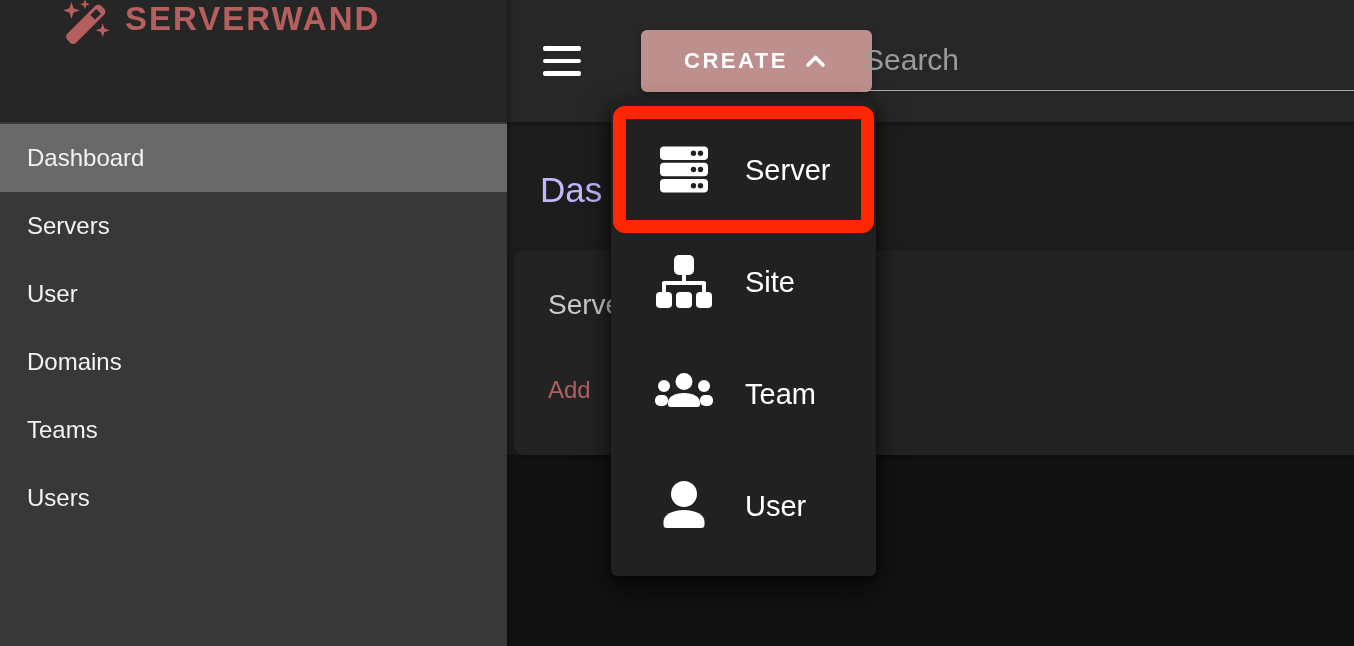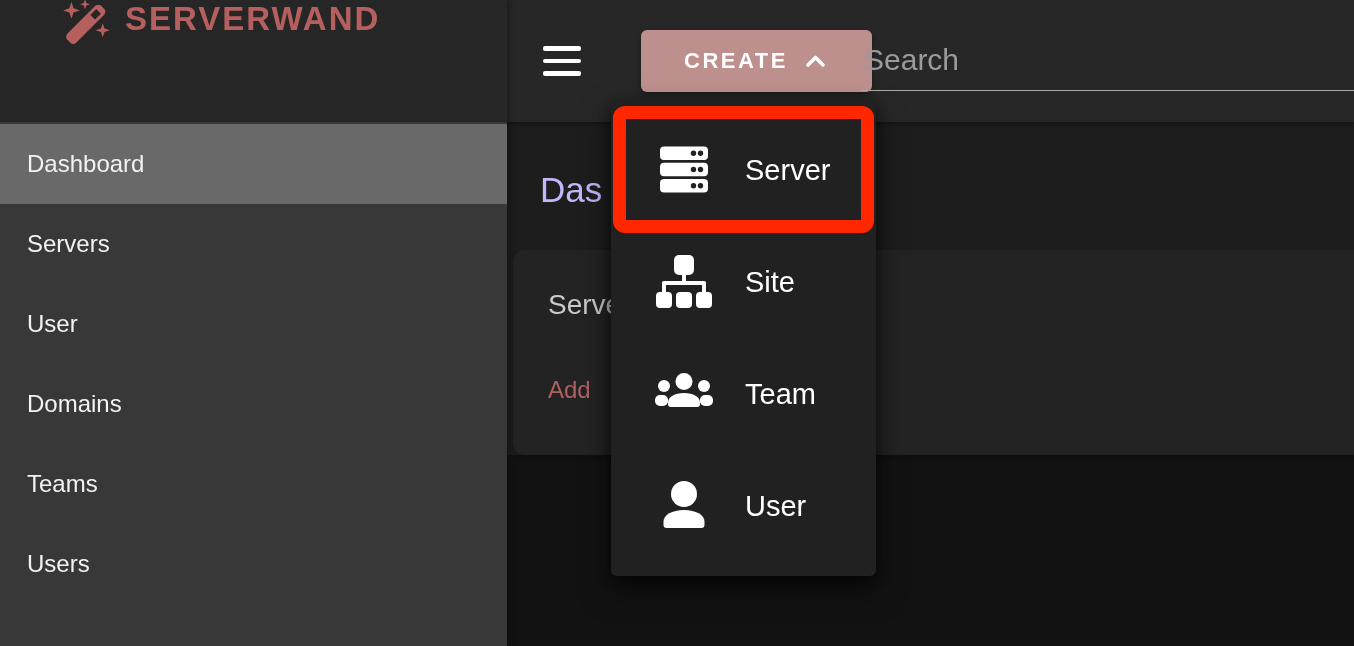--- a/index.html
+++ b/index.html
@@ -20,21 +20,21 @@
     position:absolute; left:0; top:0; width:507px; height:122px;
     background:#262626; display:flex; align-items:flex-start;
     padding-left:60px; box-sizing:border-box; cursor:pointer;
   }
   .brand-text {
     color:#b5605f; font-size:33px; font-weight:bold; letter-spacing:2px;
     margin-left:15px;
   }
   .nav { position:absolute; left:0; top:124px; width:507px; }
   .nav-item {
-    height:80px; display:flex; align-items:center; padding-left:27px;
+    height:68px; display:flex; align-items:center; padding-left:27px;
     color:#f2f2f2; font-size:24px; font-weight:500; cursor:pointer;
   }
   .nav-item.active { background:#696969; }
 
   
   .appbar {
     position:absolute; left:507px; top:0; width:847px; height:122px;
     background:#272727; z-index:4; box-shadow:0 2px 5px rgba(0,0,0,0.35);
   }
   .hamburger {

